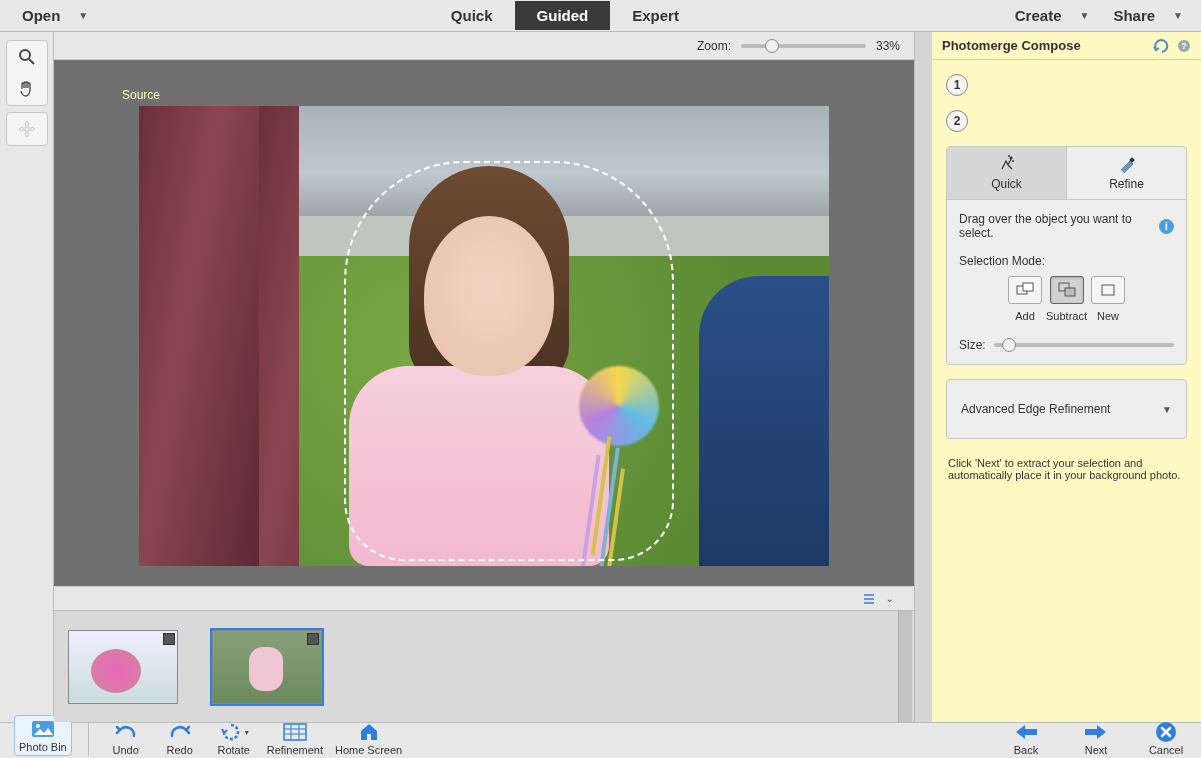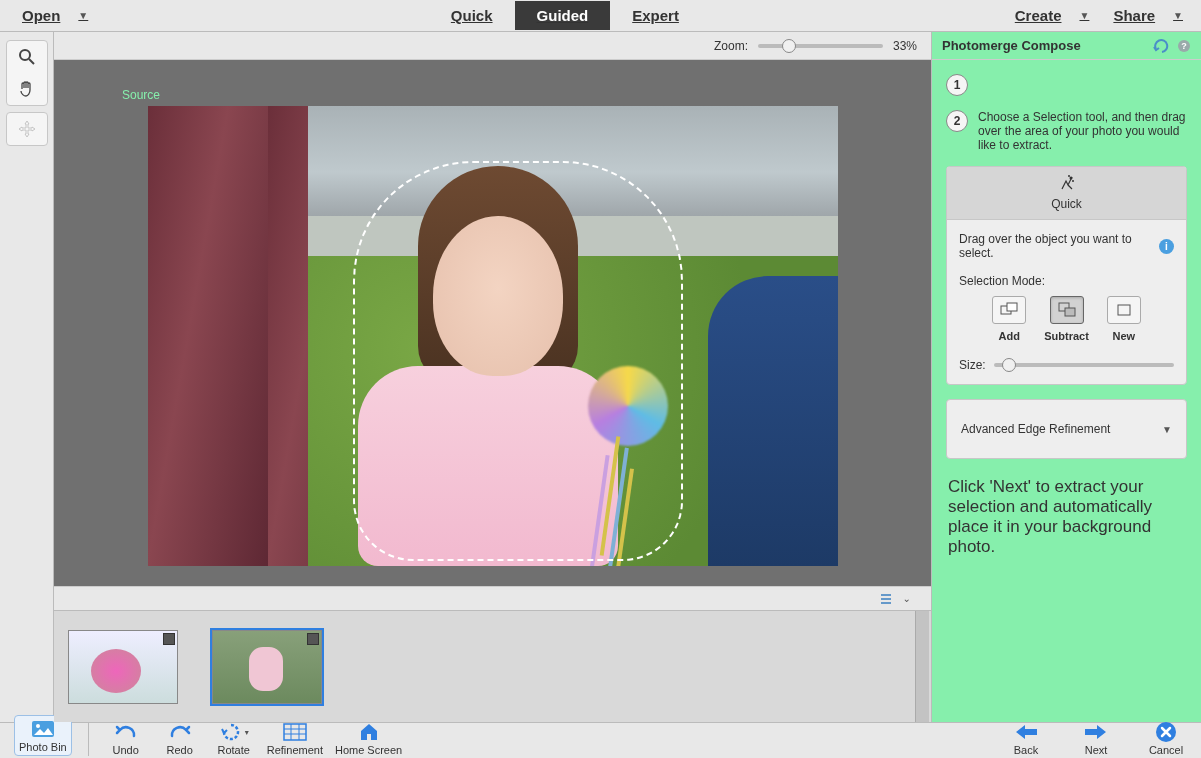--- a/index.html
+++ b/index.html
@@ -1,38 +1,38 @@
 <!DOCTYPE html>
 <html><head>
 <meta charset="utf-8">
 <style>
 * { box-sizing: border-box; margin: 0; padding: 0; font-family: "Segoe UI", Tahoma, sans-serif; }
 body { width: 1201px; height: 758px; background: #d5d5d5; overflow: hidden; font-size: 13px; color: #333; }
 
 
-.topbar { height: 32px; background: #e8e8e8; display: flex; align-items: center; border-bottom: 1px solid #bbb; text-decoration: underline; }
+.topbar { height: 32px; background: #e8e8e8; display: flex; align-items: center; border-bottom: 1px solid #bbb; }
 .topbar .left { width: 115px; display: flex; align-items: center; padding-left: 22px; font-size: 15px; }
 .arrow-down { margin-left: 18px; font-size: 10px; color: #555; }
 .mode-tabs { flex: 1; display: flex; justify-content: center; gap: 0px; }
 .mode-tab { padding: 6px 22px; font-weight: 600; font-size: 15px; cursor: pointer; }
 .mode-tab.active { background: #3a3a3a; color: #fff; }
 .topbar .right { display: flex; align-items: center; padding-right: 18px; gap: 24px; font-size: 15px; }
 .menu-item { display: flex; align-items: center; cursor: pointer; font-weight: 600; }
 
 
 .middle { display: flex; height: 690px; }
 .toolstrip { width: 54px; background: #e8e8e8; border-right: 1px solid #bbb; padding: 8px 4px; display: flex; flex-direction: column; gap: 6px; align-items: center; }
 .toolbox { width: 42px; border: 1px solid #c7c7c7; border-radius: 4px; background: #f5f5f5; display: flex; flex-direction: column; align-items: center; }
 .tool-btn { width: 40px; height: 32px; display: flex; align-items: center; justify-content: center; cursor: pointer; color: #444; }
 
 .canvas-area { flex: 1; display: flex; flex-direction: column; background: #d5d5d5; border-right: 1px solid #bbb; }
 .zoom-bar { height: 28px; background: #e8e8e8; display: flex; align-items: center; justify-content: flex-end; padding-right: 14px; gap: 10px; border-bottom: 1px solid #ccc; font-size: 12px; }
 .zoom-slider { width: 125px; }
 .canvas-viewport { flex: 1; background: #707070; padding: 28px 68px 8px 68px; display:flex; flex-direction:column; align-items:center; }
-.source-lbl { align-self:flex-start; font-size:12px; color:#86efac; margin-bottom:4px;}
+.source-lbl { align-self:flex-start; font-size:12px; color:#fef9c3; margin-bottom:4px;}
 .photo { width: 690px; height: 460px; background: #bcd; position: relative; overflow: hidden; border: 0; }
 
 .street { position:absolute; top:0; left:0; right:0; height:110px; background: linear-gradient(#a9b2b6,#bfc9cd 60%,#9fa6aa); }
 .sidewalk { position:absolute; top:110px; left:0; right:0; height:42px; background:#bfc6bf; }
 .grass { position:absolute; top:150px; left:0; right:0; bottom:0; background: radial-gradient(circle at 40% 30%, #79a745, #5c8a34 70%); }
 .person-left { position:absolute; left:0; top:0; width:160px; height:460px; background: linear-gradient(100deg,#6b2f3a,#8a4650 40%,#5e2834); border-right: 40px solid transparent; }
 .person-right { position:absolute; right:0; top:170px; width:130px; height:290px; background: linear-gradient(#2a4e88,#1d3a66); border-top-left-radius: 60px; }
 .child-head { position:absolute; left:285px; top:110px; width:130px; height:160px; background: radial-gradient(ellipse at 50% 45%, #f3d4c2, #e6c0ac); border-radius: 50% 50% 46% 46%; }
 .child-hair { position:absolute; left:270px; top:60px; width:160px; height:220px; background: linear-gradient(#6e4a32,#4a3221); border-radius: 80px 80px 40px 40px; z-index:0;}
 .child-body { position:absolute; left:210px; top:260px; width:260px; height:200px; background: linear-gradient(#f7d0dd,#f2b9cf); border-radius: 60px 60px 20px 20px; }
@@ -46,43 +46,43 @@
 .thumb { width: 110px; height: 74px; background:#889; position:relative; border:1px solid #888;}
 .thumb.selected { outline: 2px solid #2f7fe0; }
 .thumb .corner { position:absolute; top:2px; right:2px; width:12px; height:12px; background:#555; border:1px solid #333;}
 .thumb-a { background: linear-gradient(#eef,#cdd);}
 .thumb-a::after { content:""; position:absolute; left:22px; top:18px; width:50px; height:44px; background: radial-gradient(#e6b,#c89); border-radius:50%;}
 .thumb-b { background: linear-gradient(#88a07a,#6c8a5e);}
 .thumb-b::after { content:""; position:absolute; left:36px; top:16px; width:34px; height:44px; background:#f0c6d4; border-radius:14px;}
 .bin-scroll { position:absolute; right:2px; top:0; bottom:0; width:14px; background:#c3c3c3; border-left:1px solid #aaa;}
 
 
-.inspector { width: 269px; background: #86efac; display:flex; flex-direction:column; }
+.inspector { width: 269px; background: #fef9c3; display:flex; flex-direction:column;margin-left:17px; }
 .insp-head { height:28px; border-bottom:1px solid #ccc; display:flex; align-items:center; padding: 0 10px; justify-content:space-between; font-size:13px; font-weight:600;}
 .insp-head .hicons { display:flex; gap:6px; color:#4a7fb0;}
 .insp-body { padding: 14px 14px; font-size:12px; color:#333; display:flex; flex-direction:column; gap:14px; }
 .step { display:flex; gap:10px; }
 .step-num { width:22px; height:22px; border:1px solid #888; border-radius:50%; display:flex; align-items:center; justify-content:center; font-weight:700; font-size:12px; flex-shrink:0; background:#f5f5f5;}
 .tool-panel { border:1px solid #c7c7c7; border-radius:4px; background:#eee; }
 .sel-tabs { display:flex; }
 .sel-tab { flex:1; padding:8px 0; text-align:center; font-size:12px; cursor:pointer; border-bottom:1px solid #c7c7c7; display:flex; flex-direction:column; align-items:center; gap:4px;}
 .sel-tab:not(:last-child){ border-right:1px solid #c7c7c7;}
 .sel-tab.active { background:#d6d6d6; }
 .sel-body { padding: 12px; font-size:12px; }
 .hint-row { display:flex; align-items:center; gap:8px; }
 .info-i { width:15px; height:15px; border-radius:50%; background:#4a9fe0; color:#fff; font-size:10px; display:flex; align-items:center; justify-content:center; font-weight:700; flex-shrink:0;}
 .mode-label { margin-top:14px; margin-bottom:8px; }
-.mode-btns { display:flex; gap:18px; justify-content:center;font-weight:bold; }
+.mode-btns { display:flex; gap:4px; justify-content:center; }
 .mode-btn { display:flex; flex-direction:column; align-items:center; gap:6px; font-size:11px; cursor:pointer; }
 .mode-icon { width:34px; height:28px; border:1px solid #aaa; border-radius:3px; background:#f5f5f5; display:flex; align-items:center; justify-content:center;}
 .mode-btn.active .mode-icon { background:#d2d2d2; border-color:#666; box-shadow: inset 0 1px 3px rgba(0,0,0,.2);}
 .size-row { display:flex; align-items:center; gap:8px; margin-top:16px;}
 .size-slider { flex:1; }
 .adv-btn { border:1px solid #c7c7c7; background:#eee; padding:22px 14px; border-radius:4px; display:flex; justify-content:space-between; align-items:center; cursor:pointer; font-size:12px;}
-.help-text { font-size:17px; color:#333; padding: 4px 2px;}
+.help-text { font-size:11px; color:#333; padding: 4px 2px;}
 
 
 .bottombar { height:36px; background:#e8e8e8; border-top:1px solid #bbb; display:flex; align-items:flex-end; padding:0 14px 2px 14px; justify-content:space-between;}
 .bb-left { display:flex; align-items:flex-end; gap:12px; }
 .bb-right { display:flex; align-items:flex-end; gap:28px; }
 .bb-btn { display:flex; flex-direction:column; align-items:center; gap:1px; font-size:11px; cursor:pointer; color:#333; min-width:42px;}
 .bb-icon { width:30px; height:22px; display:flex; align-items:center; justify-content:center; color:#2f7fe0; font-size:18px;}
 .bb-btn.boxed { border:1px solid #9cc0e6; border-radius:4px; padding:2px 4px; background:#eaf2fb;}
 .vsep { width:1px; height:34px; background:#bbb; margin:0 4px;}
 
@@ -201,33 +201,39 @@
             </svg>
         </span>
       </div>
     </div>
     <div class="insp-body">
       <div class="step">
         <div class="step-num">1</div>
       </div>
       <div class="step">
         <div class="step-num">2</div>
-        <div>Choose a Selection tool, and then drag over the area of your photo you would like to extract.</div>
       </div>
 
       <div class="tool-panel">
         <div class="sel-tabs">
           <div class="sel-tab active">
             <svg width="18" height="18" viewBox="0 0 18 18">
                 <path d="M4 14 L8 6 L10 10 L14 2 M10 10 L14 14" stroke="#333" stroke-width="1.2" fill="none"></path>
                 <circle cx="13" cy="3" r="1.5" fill="#333"></circle>
                 <circle cx="15" cy="6" r="1" fill="#333"></circle>
                 <circle cx="11" cy="1" r="1" fill="#333"></circle>
               </svg>
             <span>Quick</span>
+          </div>
+          <div class="sel-tab">
+            <svg width="18" height="18" viewBox="0 0 18 18">
+                <path d="M3 15 L12 6 L15 9 L6 18" fill="#5a9fd4" stroke="#333" stroke-width="0.5"></path>
+                <rect x="12" y="3" width="4" height="4" fill="#333" transform="rotate(45 14 5)"></rect>
+              </svg>
+            <span>Refine</span>
           </div>
         </div>
         <div class="sel-body">
           <div class="hint-row">
             <div style="flex:1;">Drag over the object you want to select.</div>
             <div class="info-i">i</div>
           </div>
           <div class="mode-label">Selection Mode:</div>
           <div class="mode-btns">
             <div class="mode-btn">

